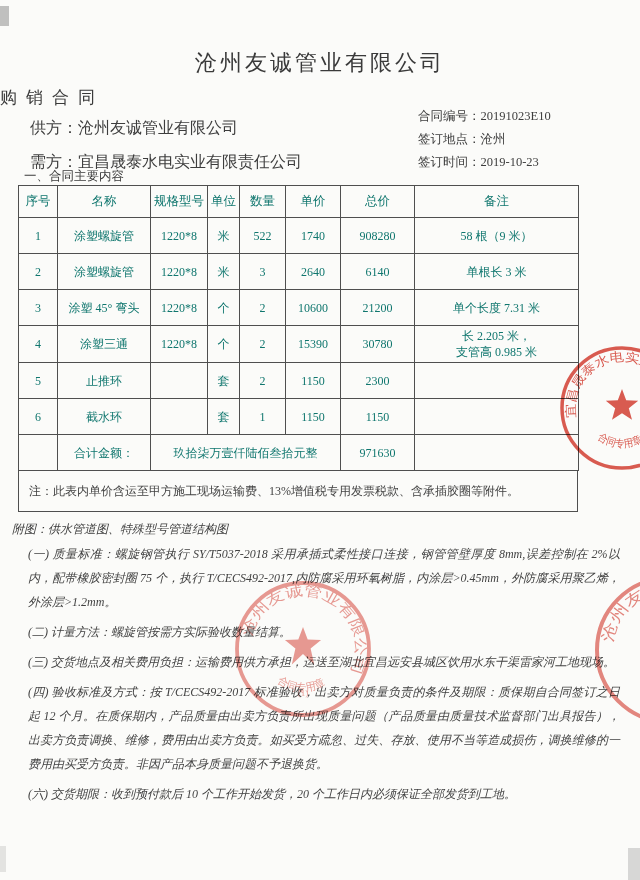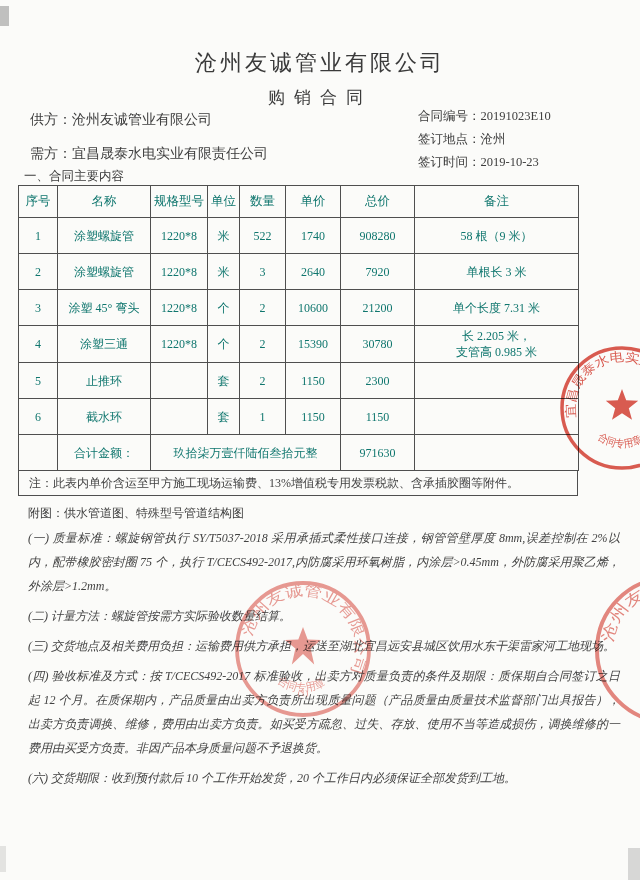--- a/index.html
+++ b/index.html
@@ -15,46 +15,46 @@
   
   .corner-artifact{position:absolute;left:0;top:6px;width:9px;height:20px;background:#8f8f8f;opacity:.55;}
   .edge-artifact-br{position:absolute;right:0;bottom:0;width:12px;height:32px;background:#d7d7d6;}
   .edge-artifact-bl{position:absolute;left:0;bottom:8px;width:6px;height:26px;background:#e3e3e1;}
 
   .title{
     margin:48px 0 0;text-align:center;font-weight:400;
     font-size:22px;line-height:30px;letter-spacing:3px;color:#3a3a3a;
   }
   .subtitle{
-    margin:8px 0 0;text-align:center;font-weight:400;
+    margin:8px 0 0;text-align:left;font-weight:400;
     font-size:17px;line-height:24px;letter-spacing:9px;color:#3a3a3a;font-family:Liberation Serif, serif;
   }
   .meta{position:absolute;top:105px;left:418px;font-size:12.5px;line-height:23px;white-space:nowrap;}
-  .parties{position:absolute;top:112px;left:30px;font-size:14px;line-height:16px;}
+  .parties{position:absolute;top:120px;left:30px;font-size:16px;line-height:16px;}
   .party-row{white-space:nowrap;}
   .party-row + .party-row{margin-top:18px;}
   .sec-heading{font-size:12.5px;color:#3a3a3a;}
   .sec1-heading{position:absolute;top:168px;left:24px;}
 
   table.items{
     margin:75px 0 0 18px;border-collapse:collapse;table-layout:fixed;width:560px;
     font-size:12px;color:#0f766e;
   }
   table.items th,table.items td{
     border:1px solid #4f4f4f;text-align:center;vertical-align:middle;
     padding:2px 3px;font-weight:400;overflow:hidden;
   }
   table.items th{height:27px;font-size:12.5px;}
   table.items td{height:31px;line-height:16px;}
   td.remark{white-space:pre-line;}
   .note-box{
     width:538px;margin:-1px 0 0 18px;border:1px solid #4f4f4f;
-    padding:4px 10px;font-size:12px;line-height:16px;color:#424242;
-  }
-  .attachment{margin:9px 0 0 28px;font-size:12px;line-height:16px;}
+    padding:12px 10px;font-size:12px;line-height:16px;color:#424242;
+  }
+  .attachment{margin:9px 0 0 12px;font-size:12px;line-height:16px;font-style:italic;}
   .sec2-heading{margin:10px 0 0 24px;}
   .clauses{margin:5px 20px 0 28px;font-style:italic;}
   .clause{
     margin:0 0 6px;font-size:12px;line-height:24px;
     text-align:justify;color:#424242;
   }
   .seal{position:absolute;mix-blend-mode:multiply;pointer-events:none;}
   .seal text{font-family:"Liberation Serif","DejaVu Serif",serif;}
 </style>
 </head>
@@ -113,21 +113,21 @@
           <td>908280</td>
           <td class="remark">58 根（9 米）</td>
         </tr>
         <tr>
           <td>2</td>
           <td>涂塑螺旋管</td>
           <td>1220*8</td>
           <td>米</td>
           <td>3</td>
           <td>2640</td>
-          <td>7920</td>
+          <td>6140</td>
           <td class="remark">单根长 3 米</td>
         </tr>
         <tr>
           <td>3</td>
           <td>涂塑 45° 弯头</td>
           <td>1220*8</td>
           <td>个</td>
           <td>2</td>
           <td>10600</td>
           <td>21200</td>

